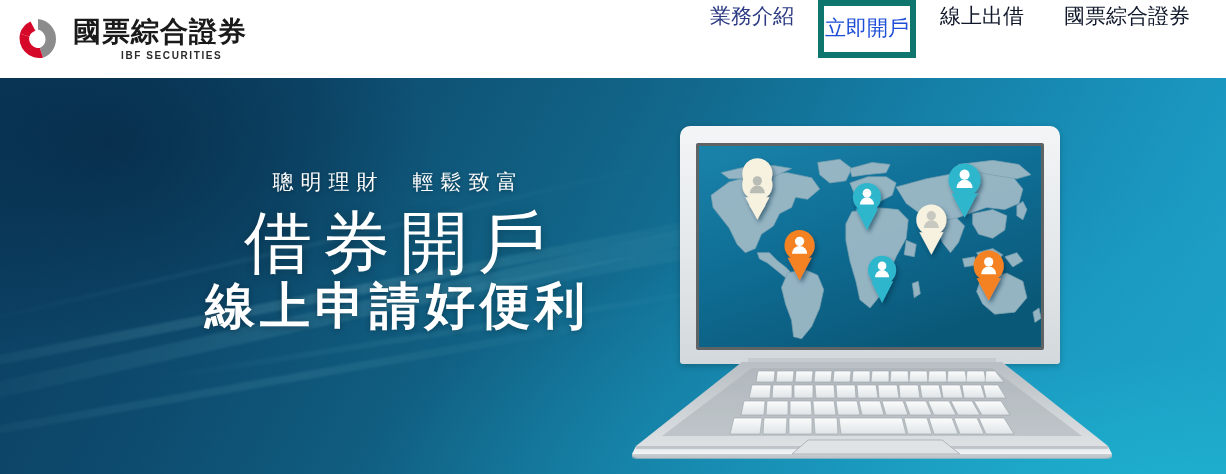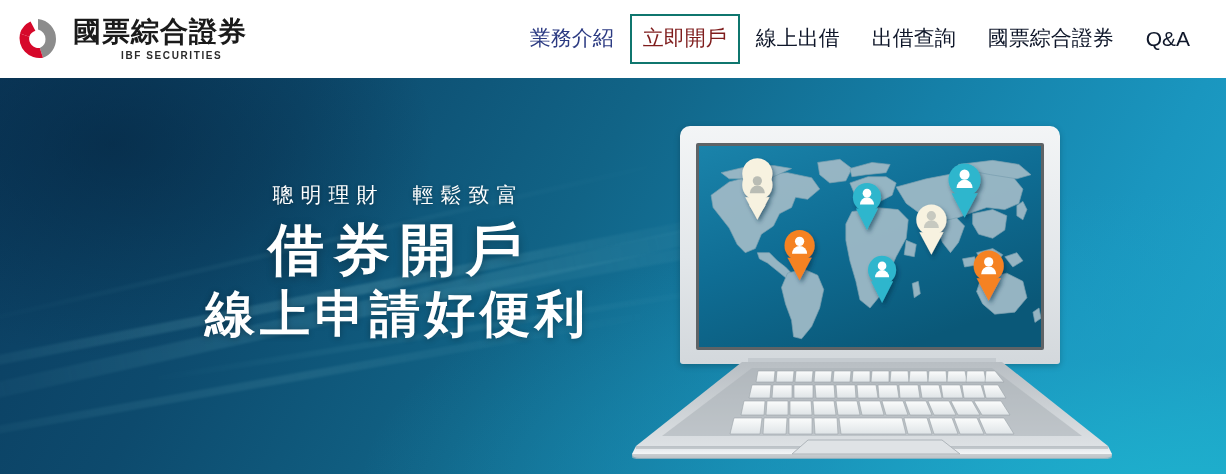--- a/index.html
+++ b/index.html
@@ -35,32 +35,32 @@
     font-size:28px;font-weight:700;color:#1a1a1a;letter-spacing:1px;
     line-height:1.05;white-space:nowrap;
   }
   .brand-en{
     font-size:10px;font-weight:700;color:#2b2b2b;
     letter-spacing:1.6px;margin-top:4px;white-space:nowrap;margin-left:48px;
   }
 
   .nav{
     position:absolute;right:20px;top:0;height:78px;
-    display:flex;align-items:center;gap:0px;
+    display:flex;gap:8px;
   }
   .nav-item{
     font-family:"DejaVu Sans","Liberation Sans",sans-serif;
     font-size:21px;color:#0f172a;text-decoration:none;
     padding:0 16px;white-space:nowrap;line-height:1.2;
     display:inline-flex;align-items:center;height:34px;
   }
   .nav-item.visited{color:#2b3a82;}
   .nav-item.focused{
-    border:2px solid #0f766e;padding:0 11px;height:46px;
-    color:#7f1d1d;
+    border:6px solid #0f766e;padding:0 1px;height:46px;
+    color:#1d4ed8;
   }
   .nav-item.ascii{font-family:"Liberation Sans",sans-serif;font-size:21px;}
 
   
   .hero{
     position:absolute;left:0;top:78px;width:1226px;height:396px;
     overflow:hidden;
     background:
       radial-gradient(115% 130% at 96% 104%, rgba(30,176,205,0.95) 0%, rgba(28,160,196,0.55) 26%, rgba(20,110,160,0.0) 58%),
       linear-gradient(118deg,#0b3c5f 0%, #0d4a6d 22%, #116487 45%, #1580a8 66%, #1a96bf 84%, #1fa6cc 100%);
@@ -80,33 +80,33 @@
   .s5{left:-60px;top:250px;width:760px;height:5px;transform:rotate(-13deg);opacity:.28;}
   .s6{left:330px;top:232px;width:560px;height:12px;transform:rotate(-10deg);opacity:.30;}
   .dark-wash{
     position:absolute;left:0;top:0;width:560px;height:330px;
     background:radial-gradient(80% 90% at 20% 20%, rgba(4,32,58,0.55) 0%, rgba(4,32,58,0.0) 72%);
     pointer-events:none;
   }
 
   
   .hero-copy{
-    position:absolute;left:0;top:107px;width:790px;
+    position:absolute;left:0;top:94px;width:790px;
     text-align:center;color:#ffffff;
     font-family:"DejaVu Sans","Liberation Sans",sans-serif;
   }
   .hero-kicker{
     font-size:21px;letter-spacing:7px;font-weight:400;
     text-indent:7px;line-height:1;margin-bottom:14px;
     text-shadow:0 1px 4px rgba(0,0,0,0.35);
     white-space:nowrap;
   }
   .hero-title{
-    font-size:56px;font-weight:700;letter-spacing:10px;
-    text-indent:10px;line-height:1.06;margin:8px;
+    font-size:68px;font-weight:400;letter-spacing:10px;
+    text-indent:10px;line-height:1.06;margin:0;
     text-shadow:0 2px 10px rgba(0,0,0,0.30);
     white-space:nowrap;
   }
   .hero-sub{
     font-size:50px;font-weight:700;letter-spacing:5px;
     text-indent:5px;line-height:1.1;
     text-shadow:0 1px 6px rgba(0,0,0,0.30);
     white-space:nowrap;
   }
 
@@ -160,23 +160,21 @@
         <span class="brand-text">
           <span class="brand-cn">國票綜合證券</span>
           <span class="brand-en">IBF SECURITIES</span>
         </span>
       </a>
 
       <nav class="nav">
         <a class="nav-item visited" href="#">業務介紹</a>
         <a class="nav-item focused" href="#">立即開戶</a>
         <a class="nav-item" href="#">線上出借</a>
-        <a class="nav-item" href="#">出借查詢</a>
         <a class="nav-item" href="#">國票綜合證券</a>
-        <a class="nav-item ascii" href="#">Q&amp;A</a>
       </nav>
 
     </div>
   </div>
 
   <div class="hero">
 
     <div class="dark-wash"></div>
 
     <div class="streaks">

